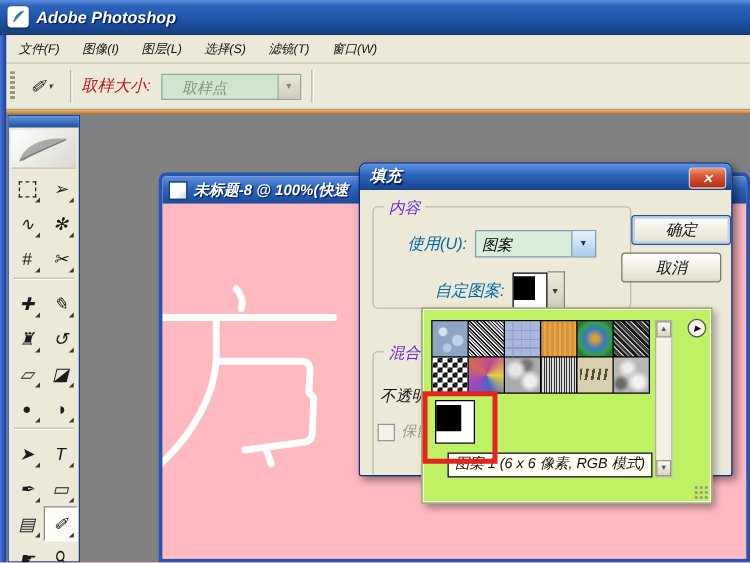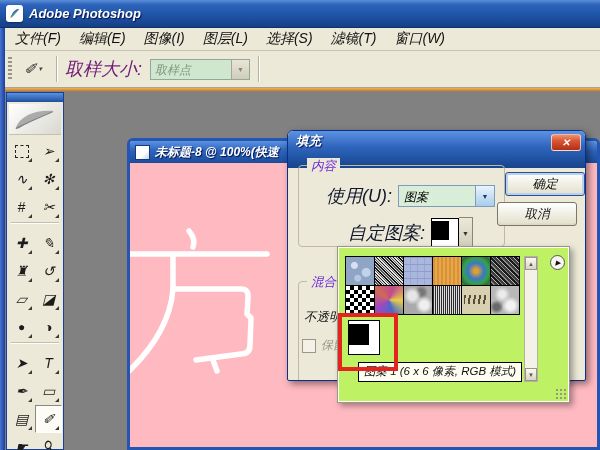--- a/index.html
+++ b/index.html
@@ -12,34 +12,34 @@
     background:linear-gradient(180deg,#5b8ed8 0%,#2d64bb 18%,#1f55a8 55%,#163f84 100%);
     display:flex;align-items:center;padding-left:6px;box-sizing:border-box;
     border-bottom:1px solid #10306a;}
   .app-icon{width:17px;height:17px;background:#fff;border-radius:3px;margin-right:6px;
     display:flex;align-items:center;justify-content:center;box-shadow:0 1px 2px #0006;}
   .title-text{color:#fff;font-weight:bold;font-size:13px;text-shadow:1px 1px 1px #00114d;}
 
   
   .menubar{position:absolute;left:0;top:28px;width:600px;height:23px;background:#ece9d8;
     border-bottom:1px solid #c6c3b2;display:flex;align-items:center;padding-left:6px;box-sizing:border-box;}
-  .menu-item{padding:2px 9px;color:#111;font-size:14px;white-space:nowrap;}
+  .menu-item{padding:2px 9px;color:#111;font-size:10px;white-space:nowrap;}
 
   
   .optionsbar{position:absolute;left:0;top:51px;width:600px;height:37px;background:#ece9d8;
     display:flex;align-items:center;box-sizing:border-box;border-bottom:1px solid #a9a695;}
   .grip{width:4px;height:24px;margin:0 6px 0 8px;
     background:repeating-linear-gradient(180deg,#9a9684 0 2px,transparent 2px 4px);}
   .opt-tool{width:30px;height:26px;display:flex;align-items:center;justify-content:center;
     font-size:15px;color:#333;}
   .opt-tool .dd{font-size:7px;color:#444;margin-left:2px;}
   .vsep{width:1px;height:26px;background:#b5b19e;margin:0 8px;box-shadow:1px 0 0 #fff;}
-  .opt-label{font-size:18px;color:#701a75;margin-right:8px;}
+  .opt-label{font-size:13px;color:#b91c1c;margin-right:8px;}
   .combo{display:flex;height:21px;border:1px solid #93a89a;background:#cfe6cf;box-sizing:border-box;}
-  .combo.disabled{color:#84957f;}
+  .combo.disabled{color:#84957f;padding-left:12px;}
   .combo .cval{width:72px;padding:2px 4px;font-size:12px;overflow:hidden;white-space:nowrap;}
   .combo .cbtn{width:17px;background:linear-gradient(180deg,#e9e6d8,#cfccba);
     border-left:1px solid #a9a695;display:flex;align-items:center;justify-content:center;
     font-size:7px;color:#8a8674;}
   .accentline{position:absolute;left:0;top:88px;width:600px;height:3px;
     background:linear-gradient(180deg,#f2b45a,#d07c1e);}
 
   
   .workspace{position:absolute;left:0;top:91px;width:600px;height:359px;background:#818181;}
   .left-border{position:absolute;left:0;top:28px;bottom:0;width:5px;z-index:40;
@@ -74,32 +74,32 @@
     border:1px solid #1a3a74;margin-right:5px;}
   .doc-title{color:#fff;font-weight:bold;font-size:12px;white-space:nowrap;text-shadow:1px 1px 1px #00114d;}
   .canvas{position:absolute;left:0;top:22px;right:0;bottom:0;background:#ffb9c1;}
   .canvas svg{position:absolute;left:0;top:0;}
 
   
   .dialog{position:absolute;left:287px;top:39px;width:299px;height:251px;z-index:3;
     background:#ece9d8;border:1px solid #0a2f86;border-radius:6px 6px 2px 2px;
     box-sizing:border-box;box-shadow:3px 3px 7px rgba(0,0,0,.45);overflow:hidden;}
   .dlg-titlebar{height:21px;background:linear-gradient(180deg,#5b92e2 0%,#2d64bb 45%,#17448c 100%);
-    display:flex;align-items:center;padding:0 4px 16px 8px;border-radius:5px 5px 0 0;position:relative;}
+    display:flex;align-items:center;padding:0 4px 0 8px;border-radius:5px 5px 0 0;position:relative;}
   .dlg-title{color:#fff;font-weight:bold;font-size:12.5px;text-shadow:1px 1px 1px #00114d;}
   .dlg-close{position:absolute;right:4px;top:3px;width:28px;height:15px;border-radius:3px;
     background:linear-gradient(180deg,#f0926e,#d95434 40%,#b03015);border:1px solid #ffffffaa;
     color:#fff;font-size:10px;font-weight:bold;display:flex;align-items:center;justify-content:center;}
   .groupbox{position:absolute;border:1px solid #bdb9a5;border-radius:4px;}
   .grouplabel{position:absolute;top:-8px;left:8px;background:#ece9d8;padding:0 4px;
     color:#6d28d9;font-size:12.5px;white-space:nowrap;}
   .g-content{left:10px;top:34px;width:205px;height:80px;}
   .g-blend{left:10px;top:150px;width:205px;height:110px;}
   .row-use{position:absolute;left:38px;top:53px;display:flex;align-items:center;}
-  .lbl{font-size:18px;color:#0f172a;white-space:nowrap;}
+  .lbl{font-size:13px;color:#0369a1;white-space:nowrap;}
   .use-combo{display:flex;height:22px;width:97px;border:1px solid #7f9db9;background:#d8eed8;
     box-sizing:border-box;margin-left:6px;justify-content:flex-end;}
   .use-combo .cval{flex:1;padding:3px 5px;font-size:12px;}
   .use-combo .cbtn{width:18px;background:linear-gradient(180deg,#eaf4fc,#a8cced);
     border-left:1px solid #7f9db9;display:flex;align-items:center;justify-content:center;
     font-size:7px;color:#1a3a6a;}
   .row-pattern{position:absolute;left:60px;top:86px;display:flex;align-items:center;}
   .pat-swatch{width:26px;height:28px;background:#fff;border:1px solid #000;margin-left:6px;position:relative;}
   .pat-swatch .blk{position:absolute;left:0;top:2px;width:17px;height:19px;background:#000;}
   .pat-dd{width:13px;height:30px;background:linear-gradient(180deg,#ece9d8,#cfccba);
@@ -179,21 +179,20 @@
       <svg width="13" height="13" viewBox="0 0 16 16">
         <path d="M3,13 C5,6 10,2 14,2 C11,6 7,10 4,13 Z" fill="#2d6bc0"></path>
         <path d="M3,13 C6,9 9,6 12,4 C9,8 6,11 4,13 Z" fill="#58a858"></path>
       </svg>
     </div>
     <span class="title-text">Adobe Photoshop</span>
   </div>
 
   <div class="menubar">
     <span class="menu-item">文件(F)</span>
-    <span class="menu-item">编辑(E)</span>
     <span class="menu-item">图像(I)</span>
     <span class="menu-item">图层(L)</span>
     <span class="menu-item">选择(S)</span>
     <span class="menu-item">滤镜(T)</span>
     <span class="menu-item">窗口(W)</span>
   </div>
 
   <div class="optionsbar">
     <div class="grip"></div>
     <div class="opt-tool">

